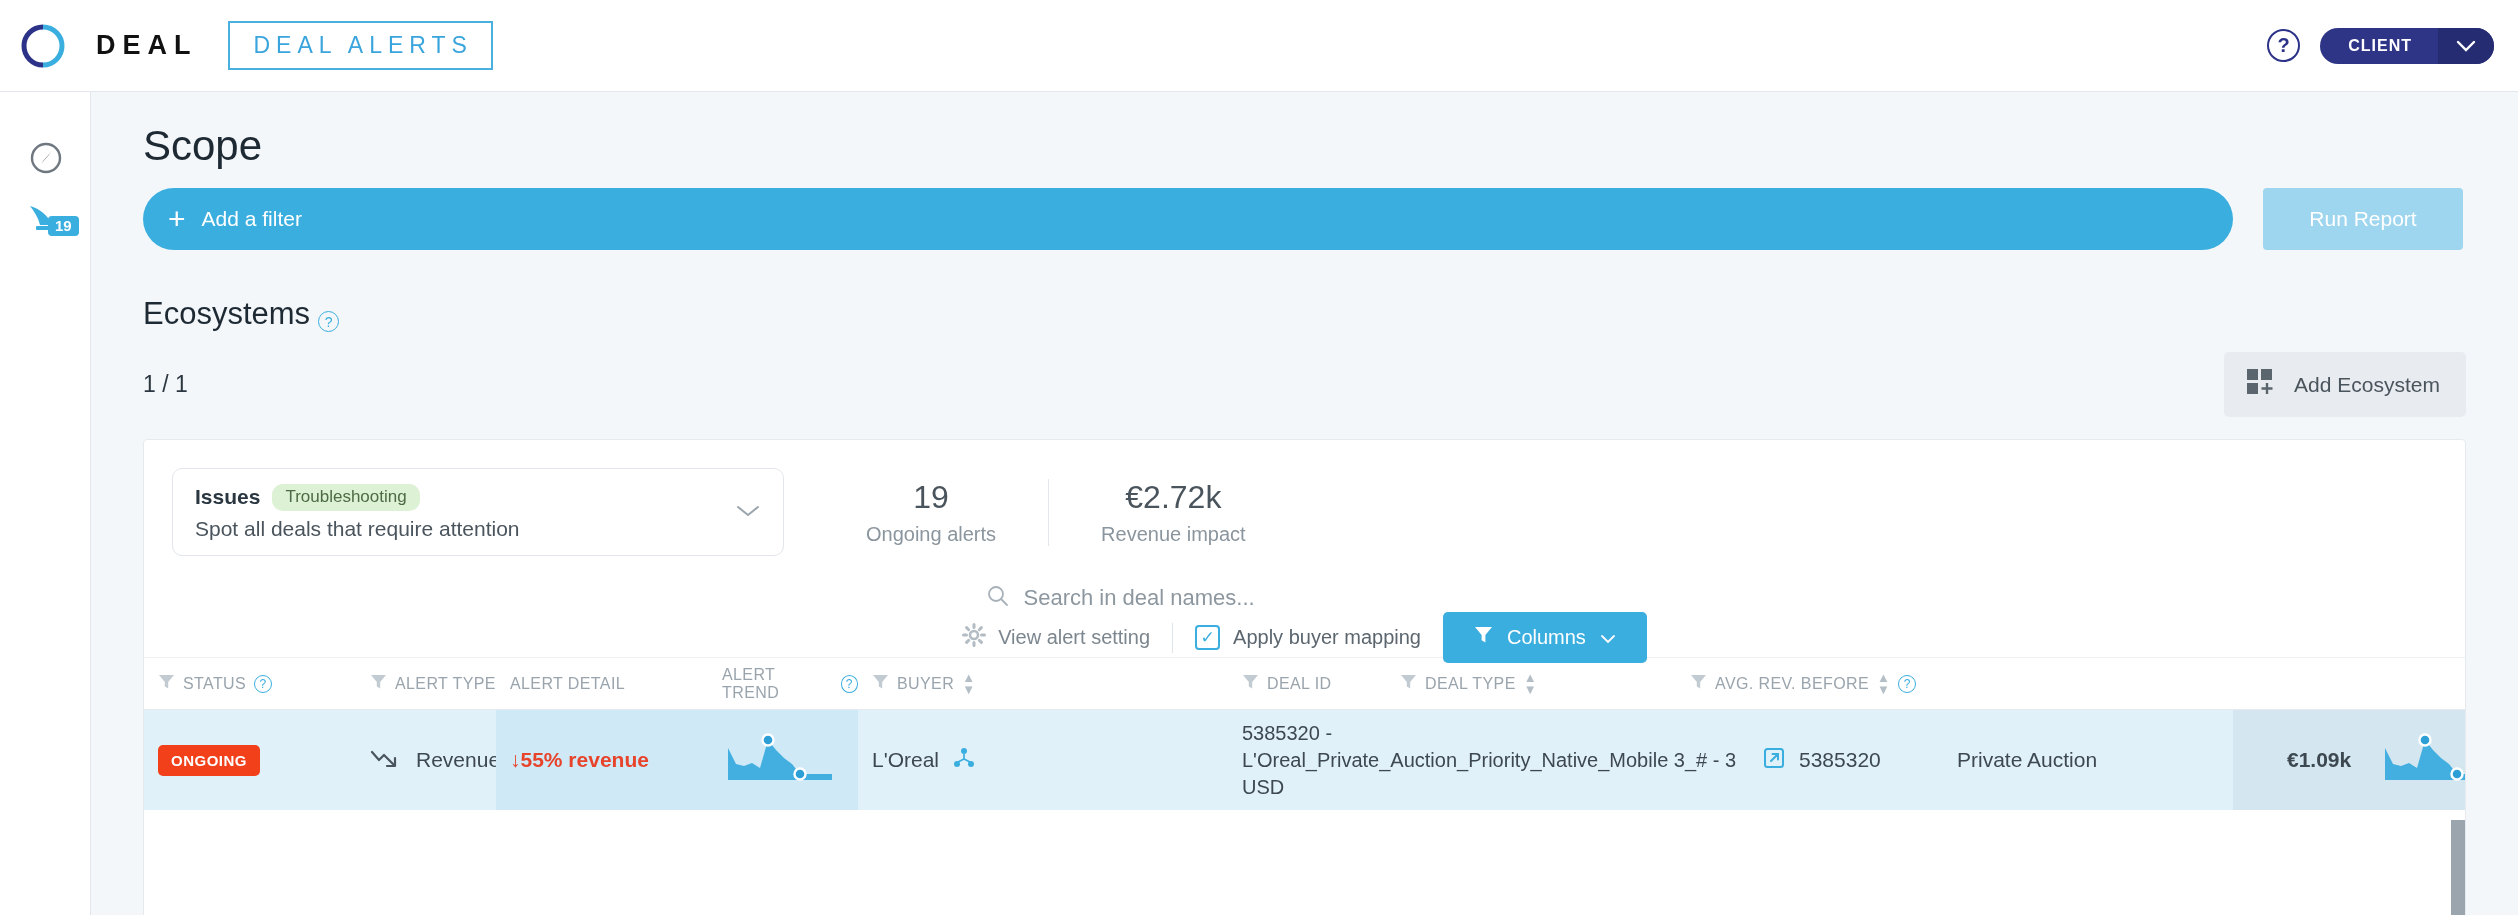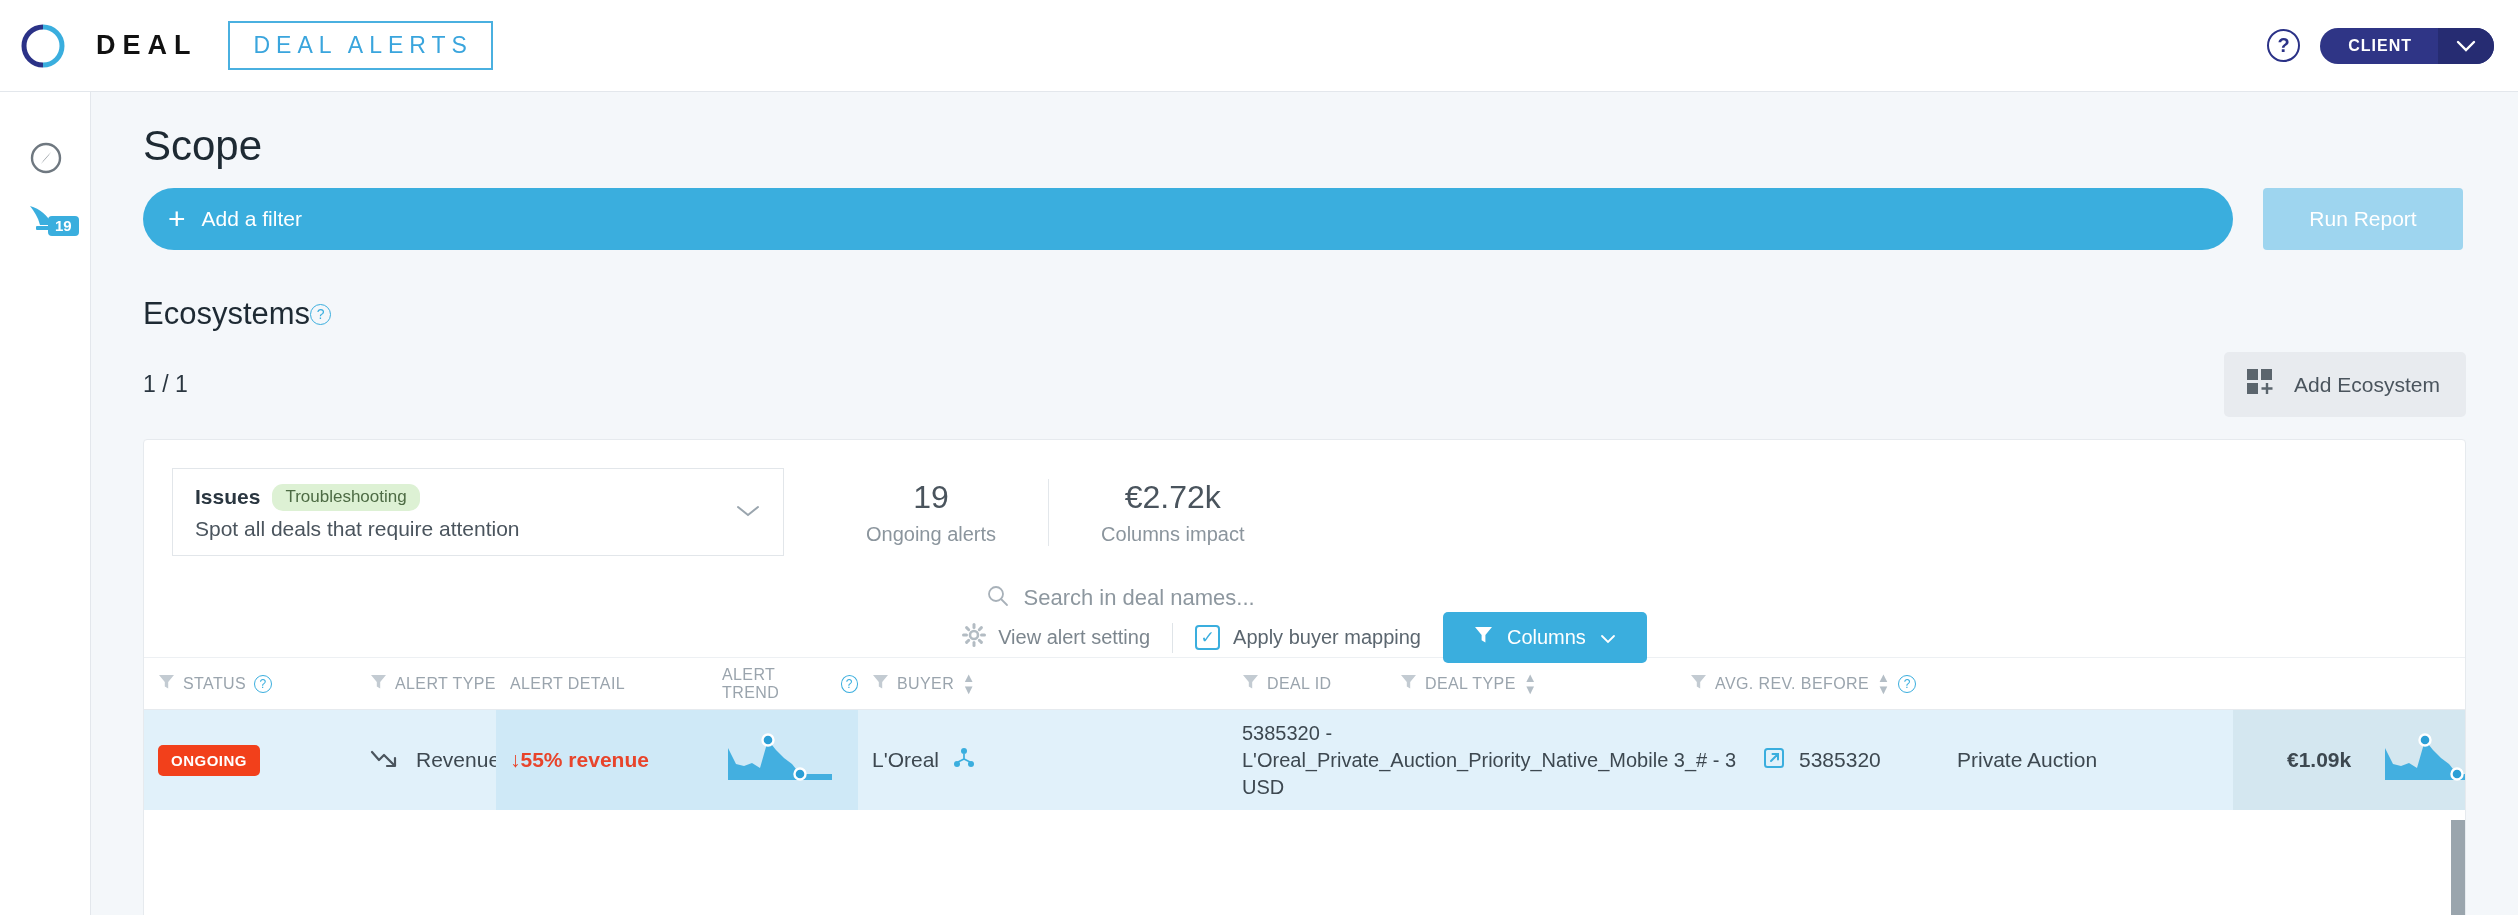--- a/index.html
+++ b/index.html
@@ -111,21 +111,21 @@
     margin-left: 30px;
     width: 200px; height: 62px;
     background: #9ed5ef; color: #ffffff;
     border: none; border-radius: 4px;
     font-size: 21px; font-family: inherit;
     cursor: pointer;
   }
 
   .eco-head {
     margin: 46px 0 0 52px;
-    display: flex; align-items: center; gap: 0;
+    display: flex; align-items: flex-end; gap: 8px;
   }
   .eco-title { font-size: 31px; color: #1e2a33; }
   .q-mark {
     width: 21px; height: 21px; border-radius: 50%;
     border: 1.6px solid #3aaede; color: #3aaede;
     font-size: 14px; display: flex; align-items: center;
     justify-content: center; cursor: pointer;
   }
 
   .eco-sub-row {
@@ -151,21 +151,21 @@
     height: 560px;
     position: relative;
     overflow: hidden;
   }
   .card-top {
     display: flex; align-items: center;
     padding: 28px 0 28px 28px;
   }
   .issues-box {
     width: 612px; height: 88px;
-    border: 1px solid #e2e6ea; border-radius: 0;
+    border: 1px solid #e2e6ea; border-radius: 10px;
     display: flex; align-items: center;
     padding: 0 22px 0 22px;
     cursor: pointer;
   }
   .issues-texts { flex: 1; }
   .issues-line1 { display: flex; align-items: center; gap: 12px; }
   .issues-label { font-size: 21px; color: #2a3640; font-weight: bold; }
   .issues-tag {
     background: #ddf1d4; color: #4d6b44;
     font-size: 17px; border-radius: 11px;
@@ -360,21 +360,21 @@
         </span>
       </div>
 
       <div class="metrics">
         <div class="metric">
           <div class="val">19</div>
           <div class="lbl">Ongoing alerts</div>
         </div>
         <div class="metric">
           <div class="val">€2.72k</div>
-          <div class="lbl">Columns impact</div>
+          <div class="lbl">Revenue impact</div>
         </div>
       </div>
     </div>
 
     <div class="toolbar">
       <div class="search-wrap">
         <span>
           <svg width="24" height="24" viewBox="0 0 24 24">
             <circle cx="10" cy="10" r="7" fill="none" stroke="#a8b1b9" stroke-width="1.8"></circle>
             <path d="M15 15 L21 21" stroke="#a8b1b9" stroke-width="1.8" stroke-linecap="round"></path>

